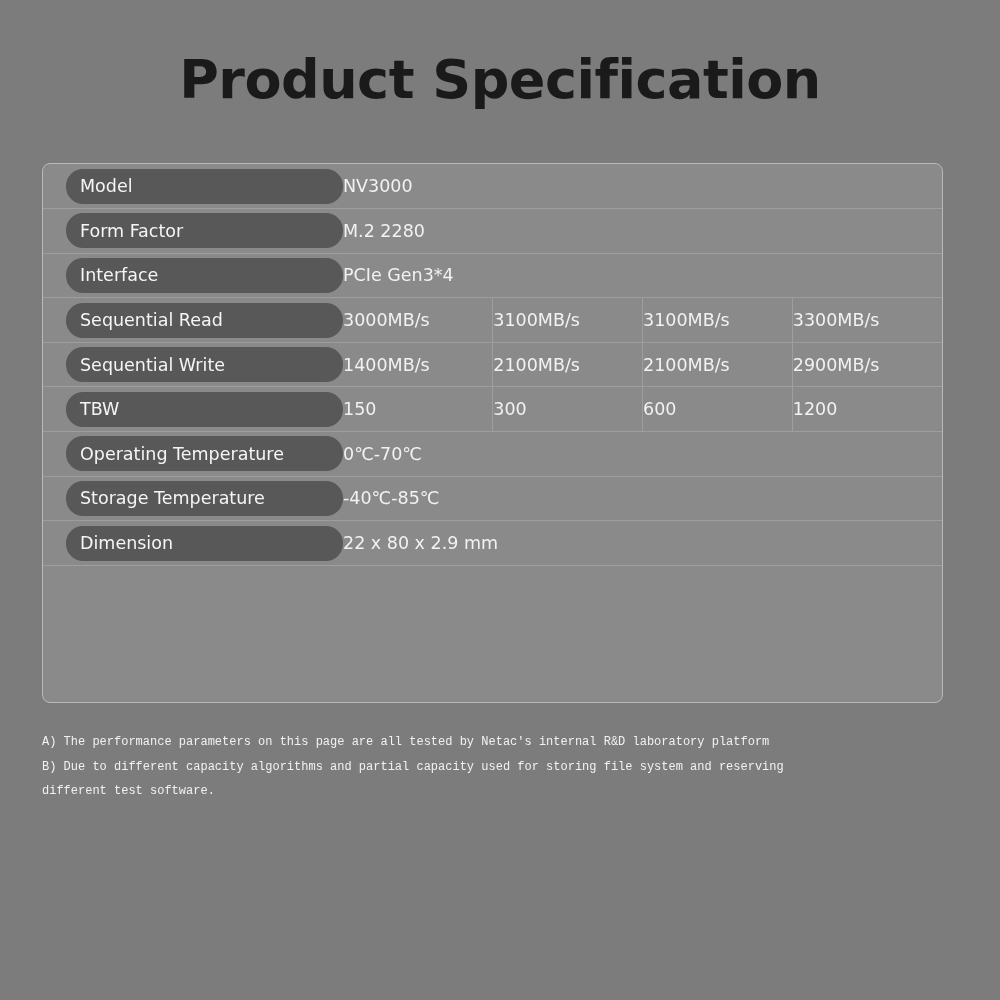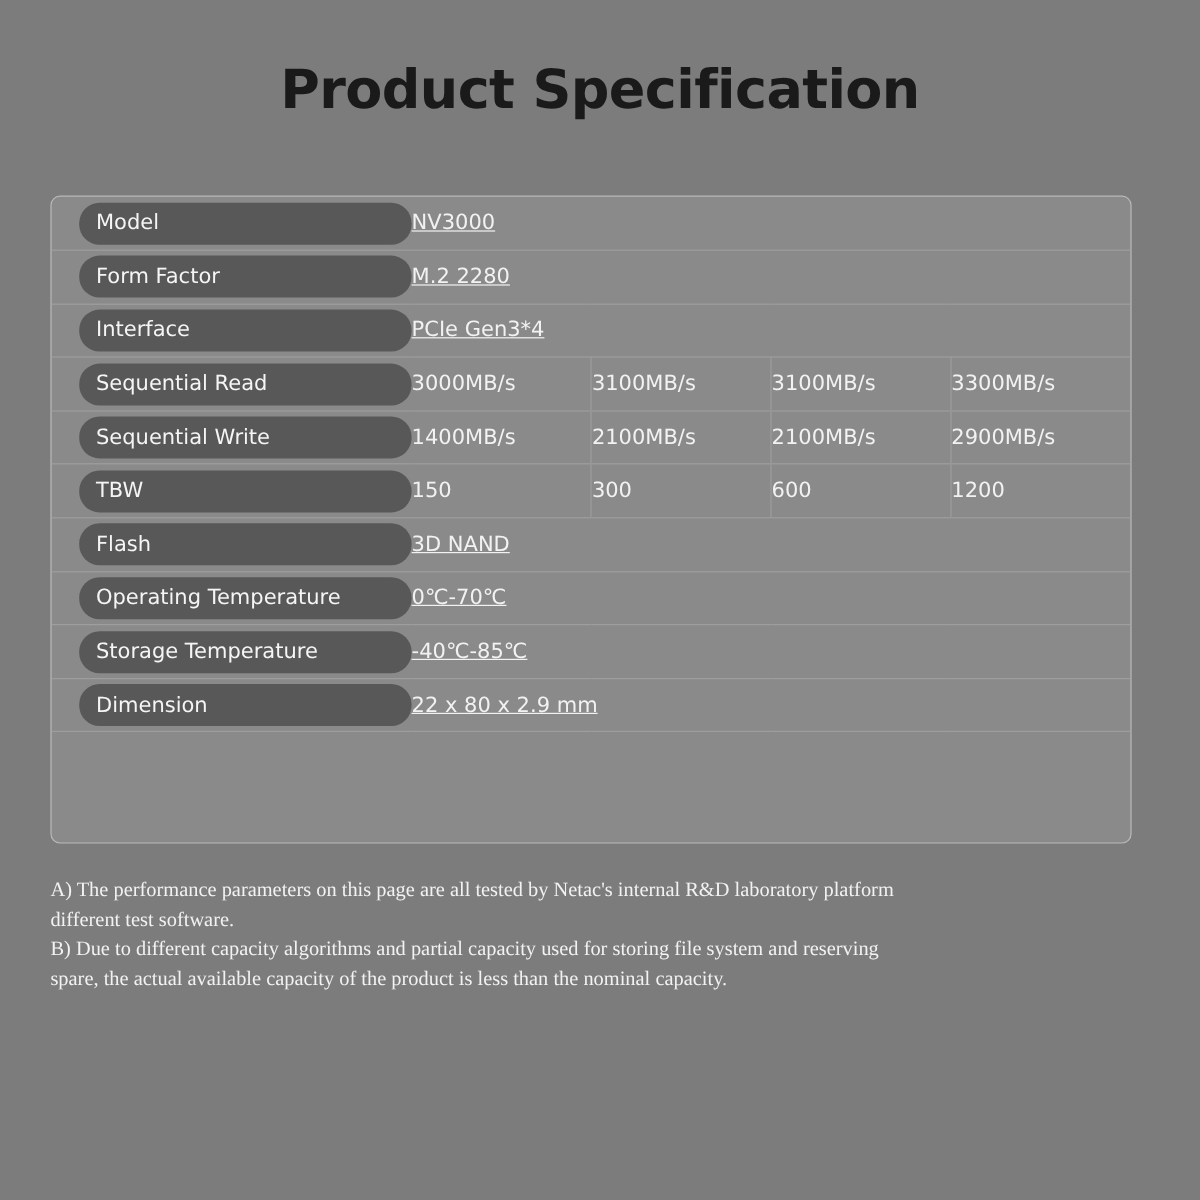--- a/index.html
+++ b/index.html
@@ -19,21 +19,21 @@
     width: 1000px;
     height: 1000px;
     box-sizing: border-box;
   }
   .title {
     position: absolute;
     top: 48px;
     left: 0;
     width: 1000px;
     text-align: center;
-    font-size: 45px;
+    font-size: 54px;
     font-weight: bold;
     letter-spacing: -0.5px;
     color: #1a1a1a;
     font-family: "DejaVu Sans", sans-serif;
   }
   .spec-card {
     position: absolute;
     left: 42px;
     top: 163px;
     width: 901px;
@@ -75,39 +75,38 @@
     color: #f5f5f5;
     font-size: 17.5px;
     box-sizing: border-box;
     width: 277px;
     text-align: center;
   }
   td.value-cell {
     padding-left: 14px;
     color: #f7f7f7;
     font-size: 18px;
-    text-decoration: underline;
   }
   td.split-cell {
     padding-left: 12px;
     color: #f7f7f7;
     font-size: 18px;
     border-left: 1px solid #9e9e9e;
   }
   td.split-first {
     padding-left: 14px;
     border-left: none;
   }
   .notes {
     position: absolute;
     left: 42px;
     top: 730px;
     width: 920px;
-    font-family: Liberation Serif, serif;
-    font-size: 17px;
+    font-family: Liberation Mono, monospace;
+    font-size: 12px;
     line-height: 24.6px;
     color: #f2f2f2;
   }
   .notes p {
     margin: 0;
   }
   .note-indent {
     text-indent: 6px;
   }
 </style>
@@ -163,26 +162,20 @@
           <div class="label-pill">TBW</div>
         </td>
         <td class="split-cell split-first">150</td>
         <td class="split-cell">300</td>
         <td class="split-cell">600</td>
         <td class="split-cell">1200</td>
       </tr>
 
       <tr>
         <td class="label-cell">
-          <div class="label-pill">Flash</div>
-        </td>
-        <td class="value-cell" colspan="4">3D NAND</td>
-      </tr>
-      <tr>
-        <td class="label-cell">
           <div class="label-pill">Operating Temperature</div>
         </td>
         <td class="value-cell" colspan="4">0℃-70℃</td>
       </tr>
       <tr>
         <td class="label-cell">
           <div class="label-pill">Storage Temperature</div>
         </td>
         <td class="value-cell" colspan="4">-40℃-85℃</td>
       </tr>
@@ -191,18 +184,17 @@
           <div class="label-pill">Dimension</div>
         </td>
         <td class="value-cell" colspan="4">22 x 80 x 2.9 mm</td>
       </tr>
     </tbody>
       </table>
   </div>
 
   <div class="notes">
     <p>A) The performance parameters on this page are all tested by Netac's internal R&amp;D laboratory platform</p>
+    <p>B) Due to different capacity algorithms and partial capacity used for storing file system and reserving</p>
     <p>different test software.</p>
-    <p>B) Due to different capacity algorithms and partial capacity used for storing file system and reserving</p>
-    <p>spare, the actual available capacity of the product is less than the nominal capacity.</p>
   </div>
 
 </div>
 
 </body></html>

